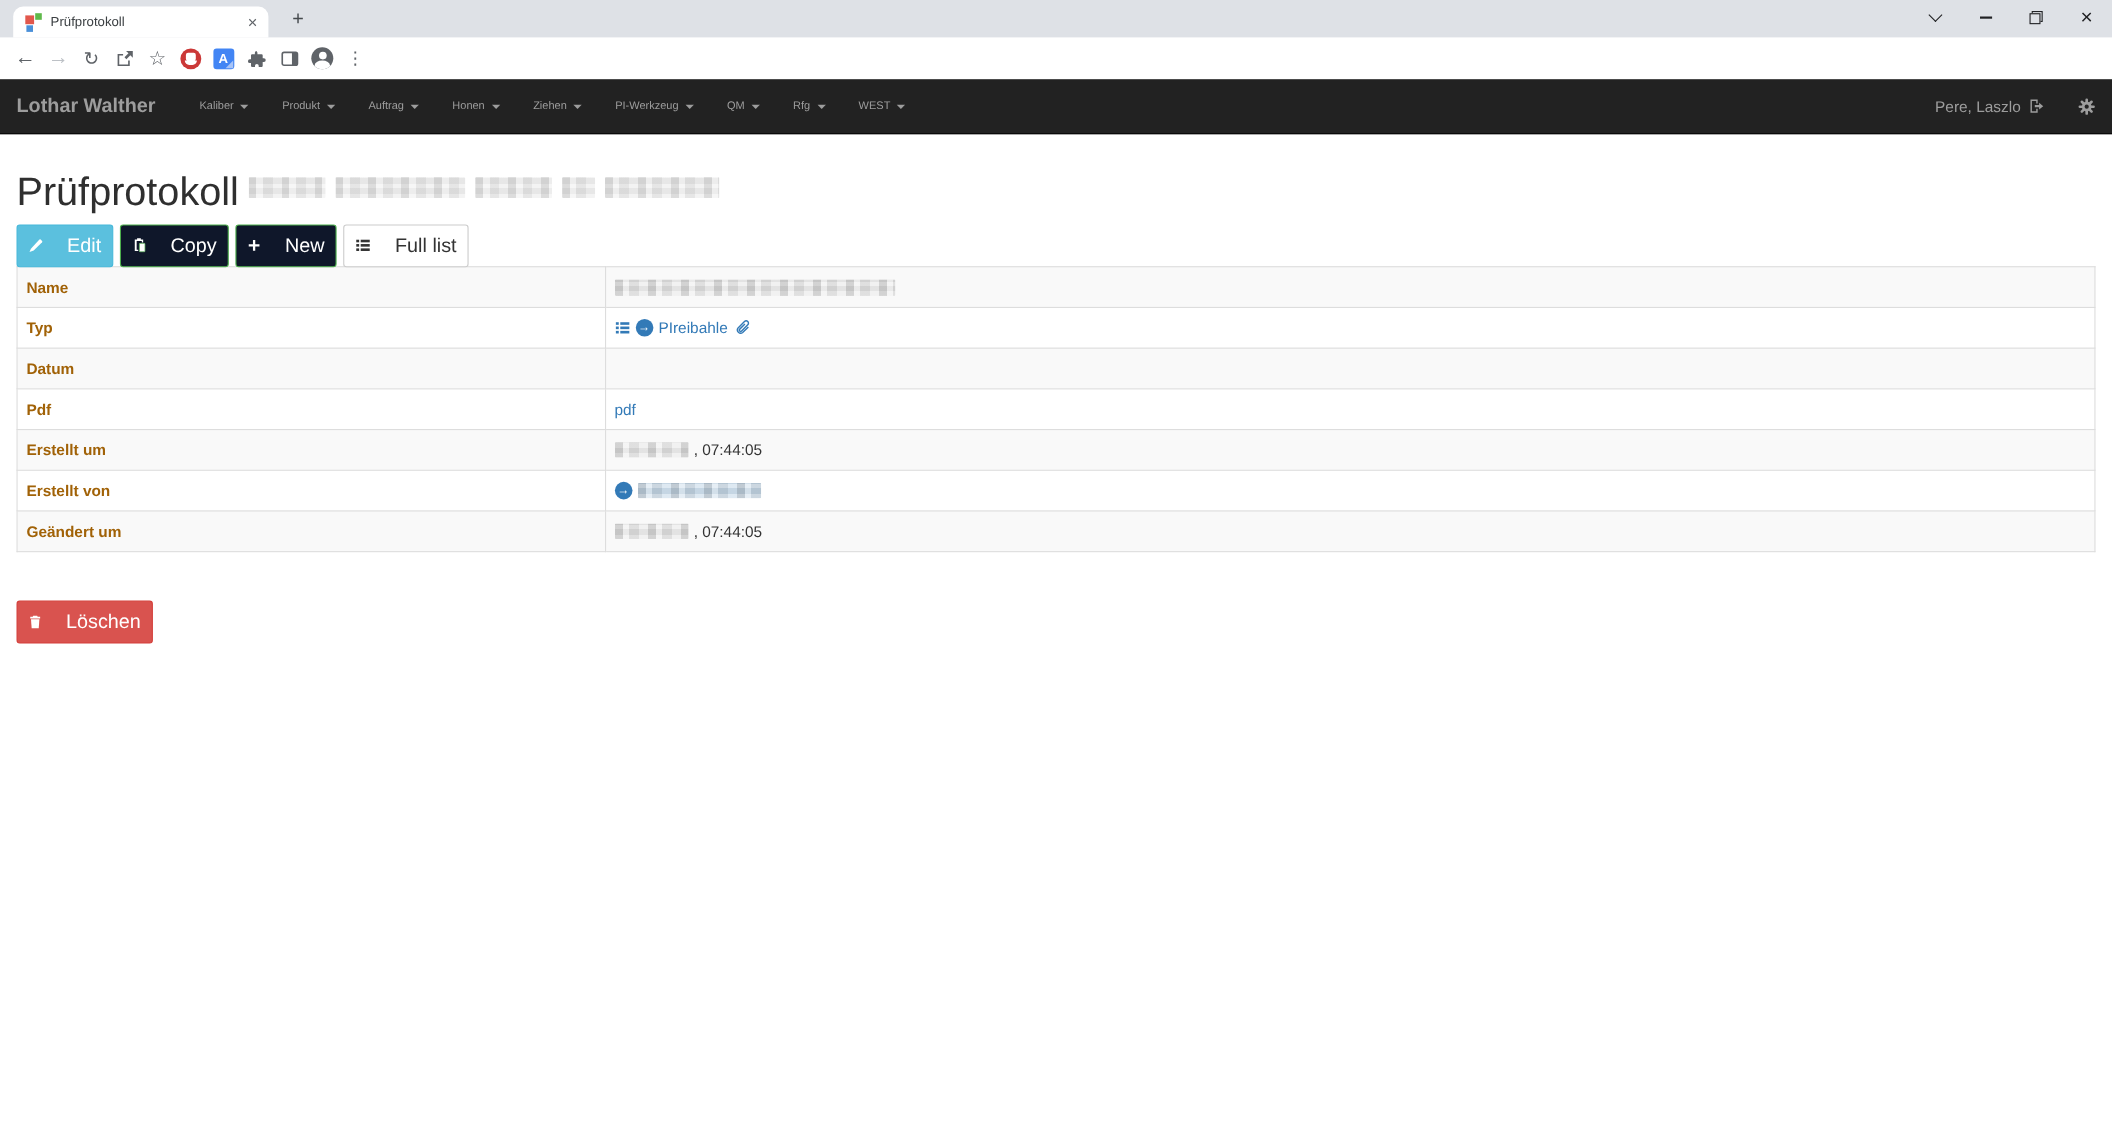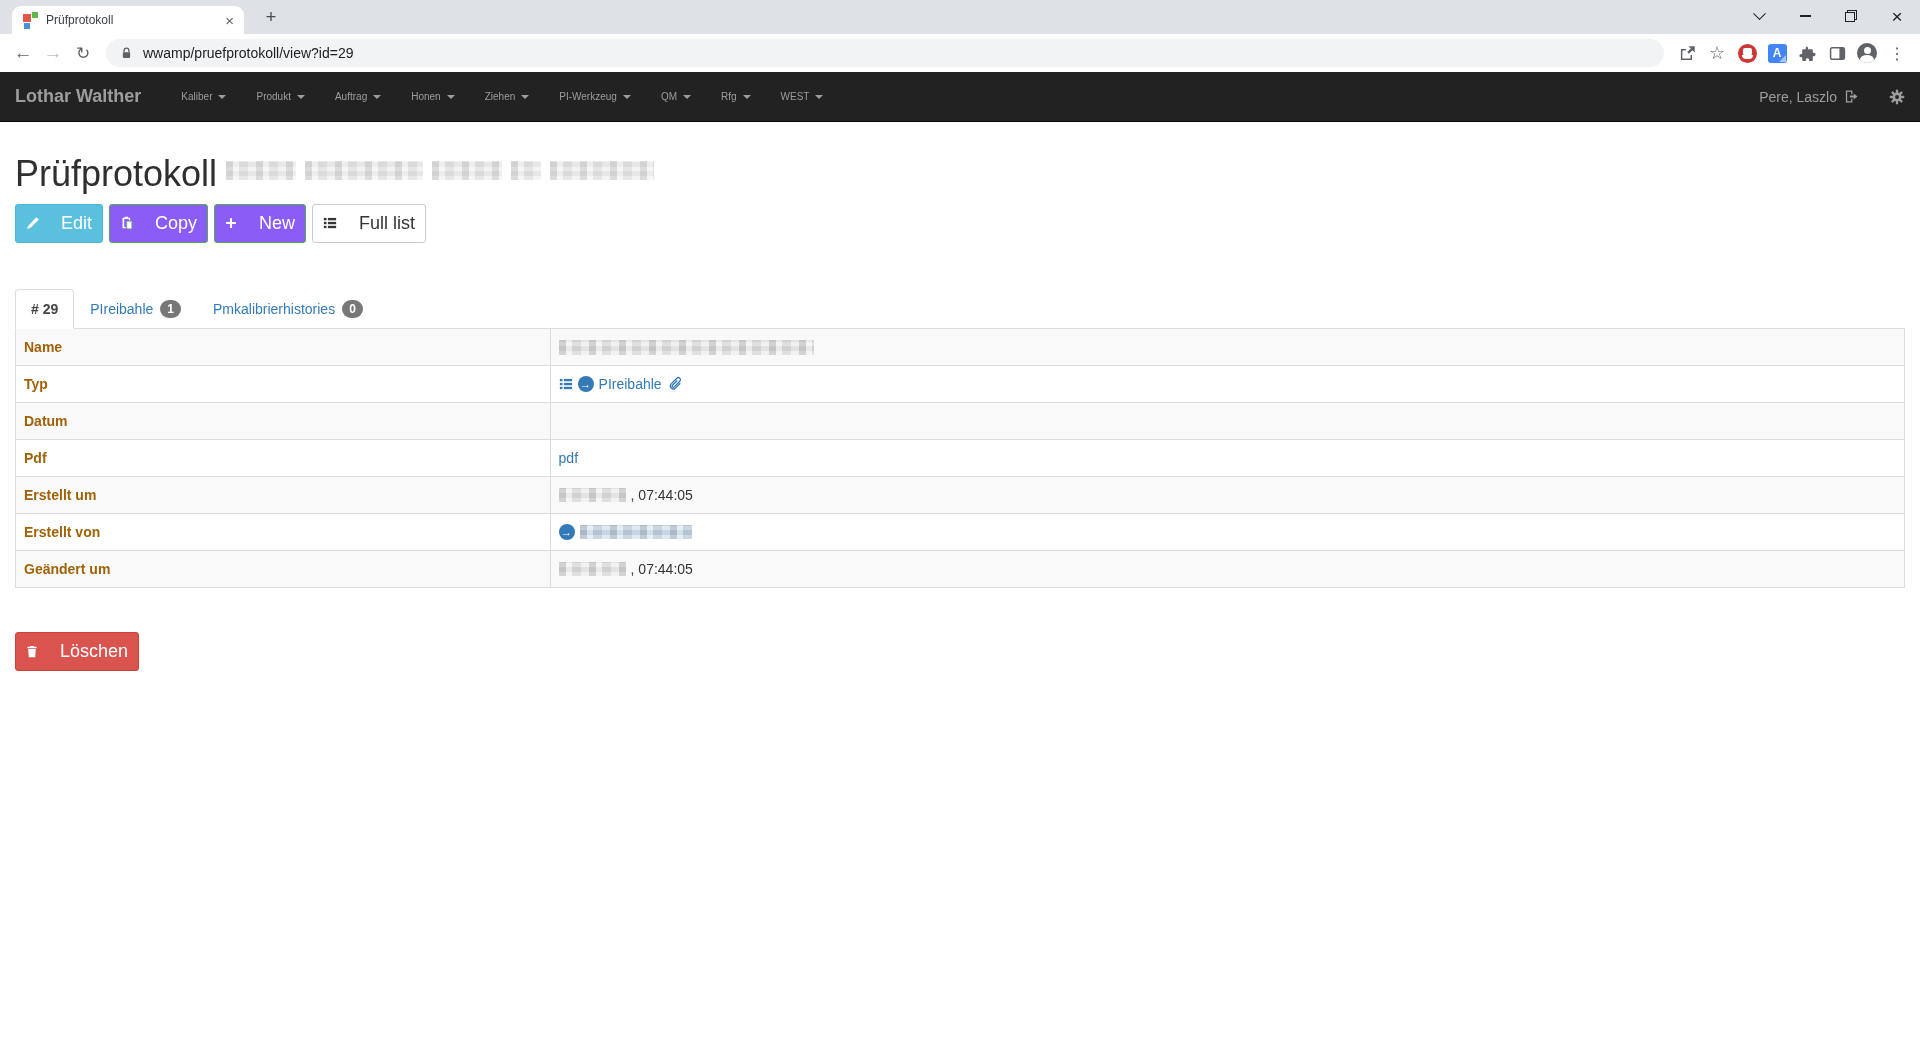--- a/index.html
+++ b/index.html
@@ -75,21 +75,21 @@
       repeating-linear-gradient(90deg, rgba(110,110,110,.22) 0 7px, rgba(255,255,255,.35) 7px 13px, rgba(130,130,130,.14) 13px 22px, rgba(255,255,255,.15) 22px 30px),
       repeating-linear-gradient(0deg, rgba(255,255,255,.35) 0 4px, rgba(0,0,0,.04) 4px 9px); }
   .redact.light { background-color:#e4e4e4; opacity:.75; }
   .redact.blue  { background-color:#c3d7e8; }
 
   .actions-row { display:flex; align-items:flex-start; }
   .btn { display:inline-flex; align-items:center; gap:22px; padding:5px 10px; font-size:18px; line-height:1.5;
     border-radius:3px; border:1px solid transparent; color:#fff; cursor:pointer; font-family:inherit; background:none; }
   .btn + .btn { margin-left:6px; }
   .btn-info    { background:#5bc0de; border-color:#46b8da; }
-  .btn-success { background:#8b5cf6; border-color:#4cae4c; }
+  .btn-success { background:#0f172a; border-color:#4cae4c; }
   .btn-default { background:#fff; border-color:#ccc; color:#333; margin-left:auto; }
   .btn-danger  { background:#d9534f; border-color:#d43f3a;justify-content:center; }
 
   .nav-tabs { display:flex; border-bottom:1px solid #ddd; margin-top:46px; }
   .nav-tab { padding:10px 15px; font-size:14px; color:#337ab7; display:flex; align-items:center; gap:7px;
     margin-bottom:-1px; cursor:pointer; border:1px solid transparent; border-radius:4px 4px 0 0; }
   .nav-tab.active { background:#fff; border-color:#ddd; border-bottom-color:#fff; color:#444; font-weight:bold; cursor:default; }
   .badge { background:#777; color:#fff; font-size:12px; font-weight:bold; line-height:1; padding:3px 7px; border-radius:10px; }
 
   table.detail { width:100%; border-collapse:collapse; margin-top:-1px; }
@@ -130,29 +130,20 @@
         <i class="i-restore"></i>
       </span>
     <span class="win-btn i-close-win"></span>
   </div>
 </div>
 
 <div class="toolbar">
   <span class="tool-ic i-back"></span>
   <span class="tool-ic i-forward"></span>
   <span class="tool-ic i-reload"></span>
-  <div class="urlbar">
-    <span class="icon-svg">
-      <svg width="13" height="14" viewBox="0 0 16 16">
-          <path fill="none" stroke="#5f6368" stroke-width="1.6" d="M5 7.5V5a3 3 0 0 1 6 0v2.5"></path>
-          <rect x="3.5" y="7" width="9" height="7" rx="1" fill="#5f6368"></rect>
-        </svg>
-    </span>
-    <span class="url-text">wwamp/pruefprotokoll/view?id=29</span>
-  </div>
   <span class="tool-ic">
     <svg width="17" height="17" viewBox="0 0 16 16">
         <path fill="none" stroke="#5f6368" stroke-width="1.4" d="M6.5 4.5h-4v9h9v-4"></path>
         <path fill="#5f6368" d="M9 1.2h5.8V7l-2.1-2.1-3.4 3.4-1.6-1.6 3.4-3.4z"></path>
       </svg>
   </span>
   <span class="tool-ic i-star"></span>
   <span class="tool-ic">
       <span class="adblock-badge"></span>
     </span>
@@ -278,33 +269,20 @@
             <rect x="1" y="6.7" width="3" height="2.7"></rect>
             <rect x="5.6" y="6.7" width="9.4" height="2.7"></rect>
             <rect x="1" y="11.2" width="3" height="2.7"></rect>
             <rect x="5.6" y="11.2" width="9.4" height="2.7"></rect>
           </svg>
       </span>
       <span>Full list</span>
     </button>
   </div>
 
-  <div class="nav-tabs">
-    <span class="nav-tab active">
-      <span># 29</span>
-    </span>
-    <span class="nav-tab">
-      <span>PIreibahle</span>
-      <span class="badge">1</span>
-    </span>
-    <span class="nav-tab">
-      <span>Pmkalibrierhistories</span>
-      <span class="badge">0</span>
-    </span>
-  </div>
 
   <table class="detail">
     <tbody>
       <tr>
         <th>Name</th>
         <td><span class="redact" style="width:255px;height:15px"></span></td>
       </tr>
       <tr>
         <th>Typ</th>
         <td>

